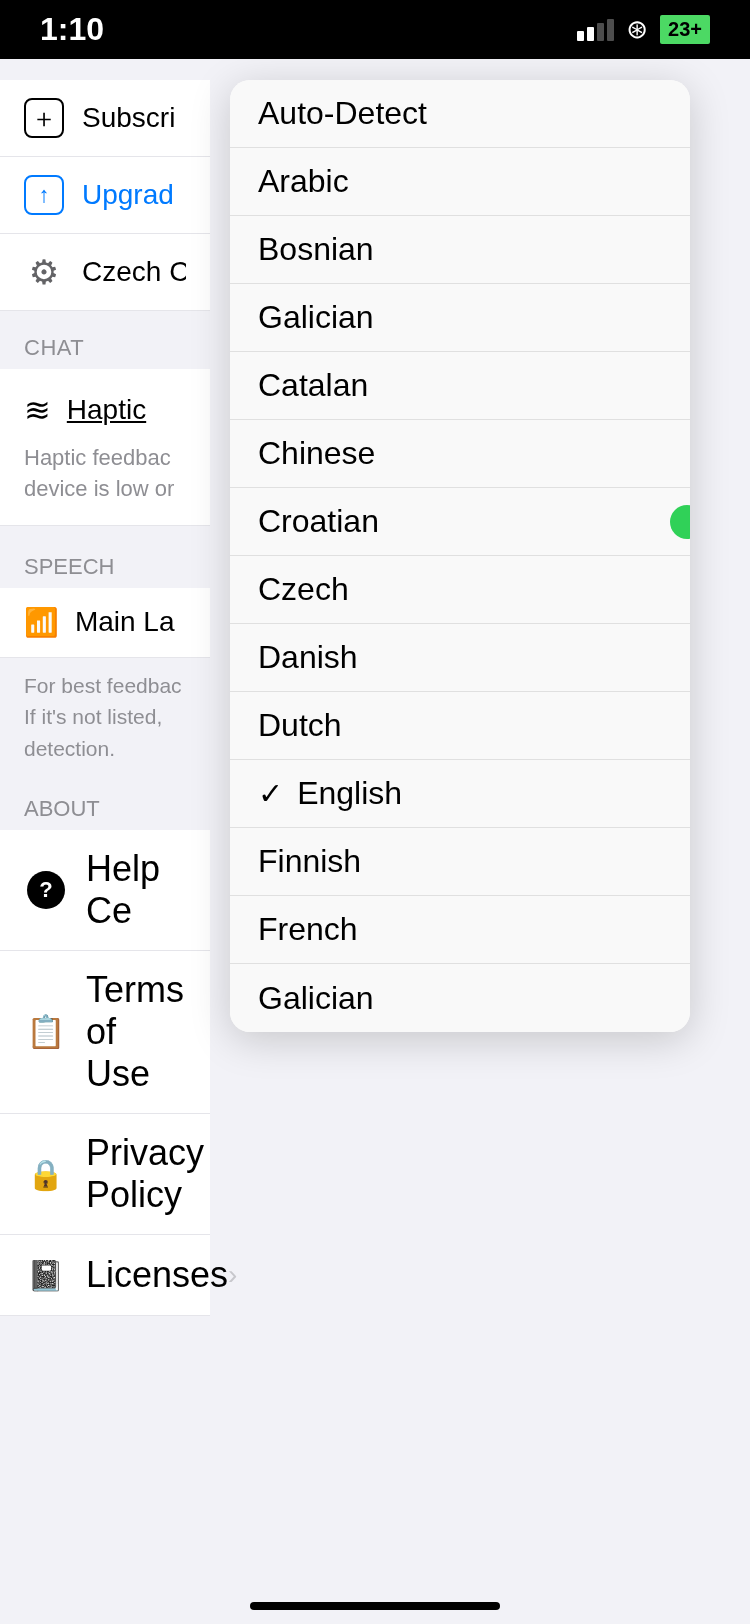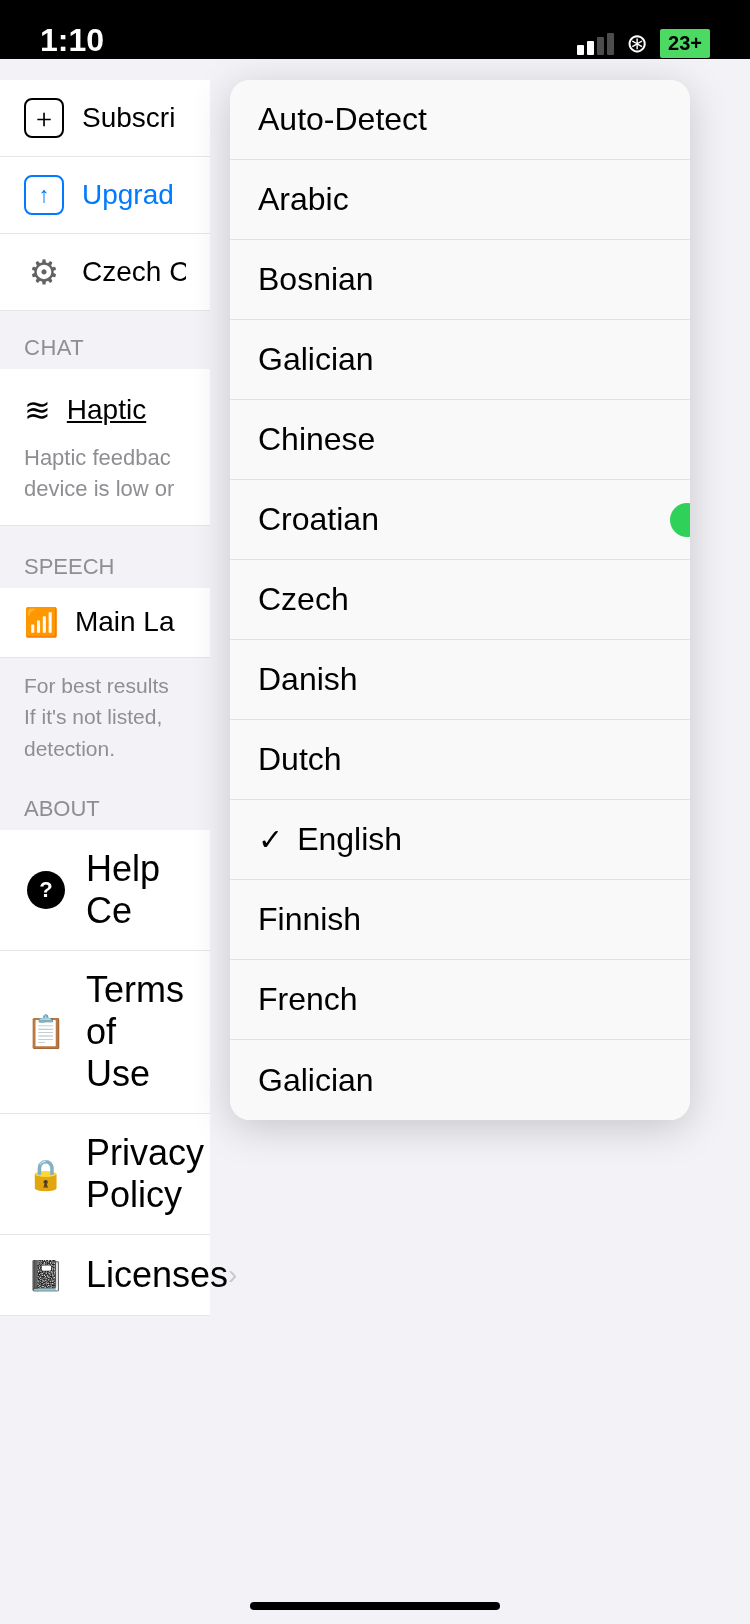--- a/index.html
+++ b/index.html
@@ -13,21 +13,21 @@
       position: relative;
       overflow: hidden;
     }
 
     
     .status-bar {
       width: 750px;
       height: 59px;
       background: #000;
       display: flex;
-      align-items: flex-end;
+      align-items: center;
       justify-content: space-between;
       padding: 0 40px;
       position: relative;
       z-index: 1;
     }
     .status-time {
       color: #fff;
       font-size: 32px;
       font-weight: 600;
     }
@@ -291,21 +291,21 @@
       border-radius: 20px;
       box-shadow: 0 8px 40px rgba(0,0,0,0.18);
       overflow: hidden;
       z-index: 10;
     }
 
     .dropdown-item {
       display: flex;
       align-items: center;
       padding: 0 28px;
-      height: 80px;
+      height: 68px;
       border-bottom: 1px solid #e0e0e0;
       cursor: pointer;
       background: #f9f9f9;
       position: relative;
     }
     .dropdown-item:last-child {
       border-bottom: none;
     }
 
     .dropdown-item-text {
@@ -397,21 +397,21 @@
     </div>
   </div>
 
   <div class="speech-section">
     <div class="speech-label">SPEECH</div>
     <div class="main-lang-row">
       <span class="wave-icon">📶</span>
       <span class="main-lang-text">Main La</span>
     </div>
     <div class="lang-desc">
-      <span>For best results</span><br>
+      <span>For best feedbac</span><br>
       <span>If it's not listed,</span><br>
       <span>detection.</span>
     </div>
   </div>
 
   <div class="about-label">ABOUT</div>
 
   <div class="about-row">
     <div class="about-icon">
       <div class="help-circle">?</div>
@@ -454,20 +454,23 @@
       <div class="dropdown-item">
         <span class="dropdown-item-text">Arabic</span>
       </div>
       <div class="dropdown-item">
         <span class="dropdown-item-text">Bosnian</span>
       </div>
       <div class="dropdown-item">
         <span class="dropdown-item-text">Galician</span>
       </div>
       <div class="dropdown-item">
+        <span class="dropdown-item-text">Catalan</span>
+      </div>
+      <div class="dropdown-item">
         <span class="dropdown-item-text">Chinese</span>
       </div>
       <div class="dropdown-item">
         <span class="dropdown-item-text">Croatian</span>
         <div class="green-indicator"></div>
       </div>
       <div class="dropdown-item">
         <span class="dropdown-item-text">Czech</span>
       </div>
       <div class="dropdown-item">

